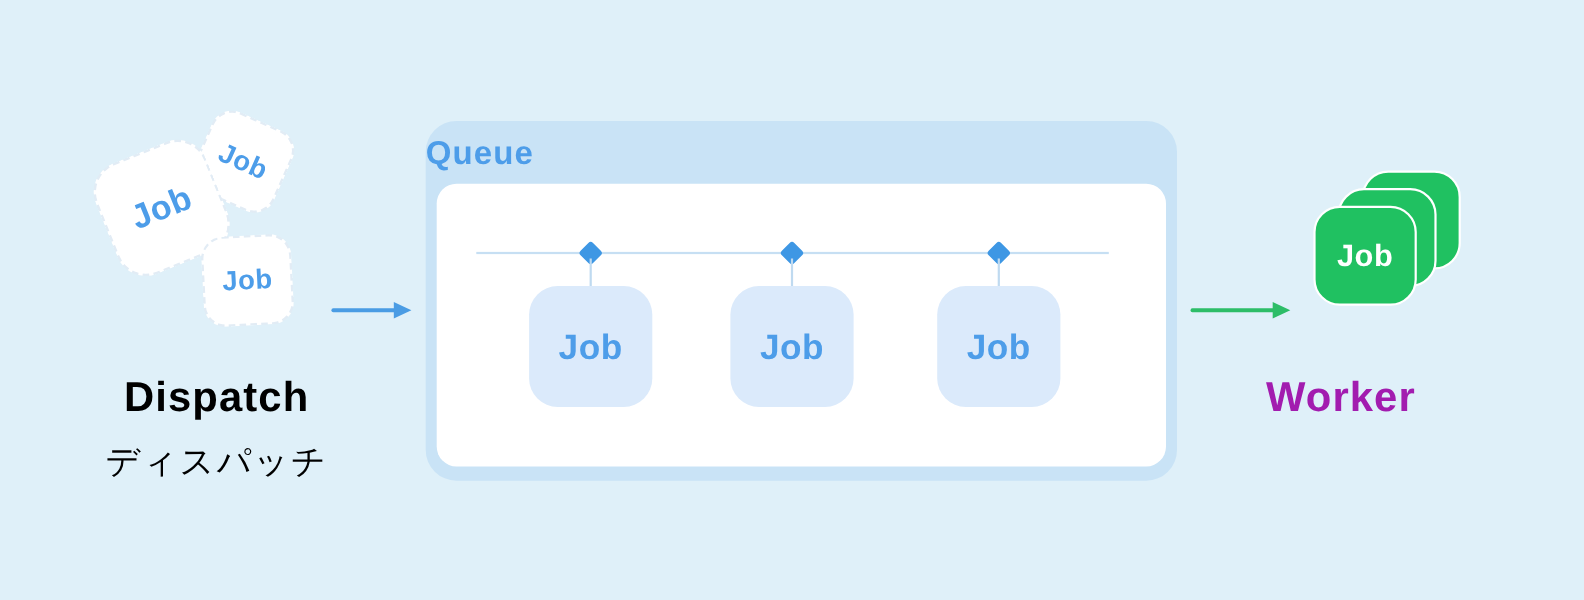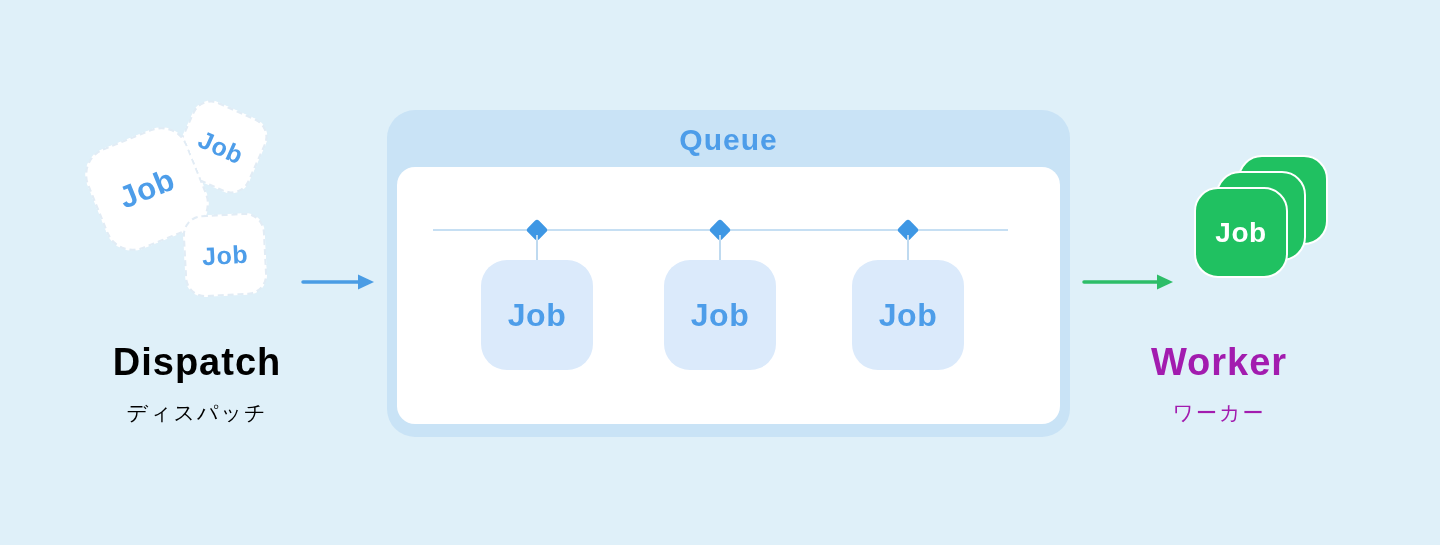--- a/index.html
+++ b/index.html
@@ -42,39 +42,38 @@
   }
 
   .side-label {
     position: absolute;
     text-align: center;
     line-height: 1.4;
   }
   .dispatch-label { left: 52px; top: 336px; width: 290px; color: #000000; }
   .worker-label   { left: 1094px; top: 336px; width: 250px; color: #a21caf; }
   .side-label .en { font-size: 38px; font-weight: 600; letter-spacing: 1px; }
-  .side-label .ja { font-size: 21px; font-weight: 500; margin-top: 9px; letter-spacing: 2px; }
+  .side-label .ja { font-size: 31px; font-weight: 500; margin-top: 9px; letter-spacing: 2px; }
 
   
   .arrow { position: absolute; }
   .arrow-blue  { left: 301px;  top: 271px; }
   .arrow-green { left: 1082px; top: 271px; }
 
   
   .queue-panel {
     position: absolute;
     left: 387px; top: 110px;
     width: 683px; height: 327px;
     background: #c9e3f6;
     border-radius: 28px;
   }
   .queue-title {
     position: absolute;
     top: 13px; left: 0; width: 100%;
-    text-align: center;
     color: #4d9de9;
     font-size: 30px;
     font-weight: bold;
     letter-spacing: 1px;
   }
   .queue-inner {
     position: absolute;
     left: 10px; top: 57px;
     width: 663px; height: 257px;
     background: #ffffff;
@@ -202,16 +201,15 @@
   </svg>
 
   <div class="worker-card wcard-back"></div>
   <div class="worker-card wcard-middle"></div>
   <div class="worker-card wcard-front">
     <span>Job</span>
   </div>
 
   <div class="side-label worker-label">
     <div class="en">Worker</div>
-    <div class="ja">ワーカー</div>
   </div>
 
 </div>
 
 </body></html>

